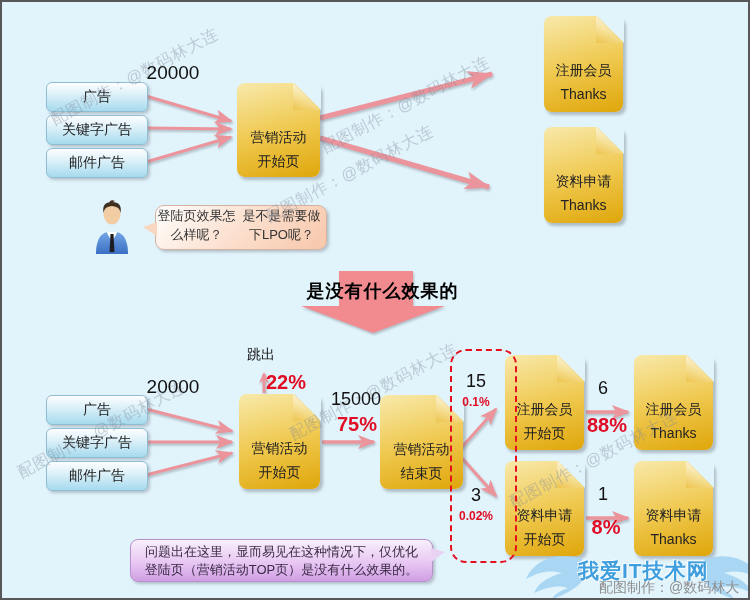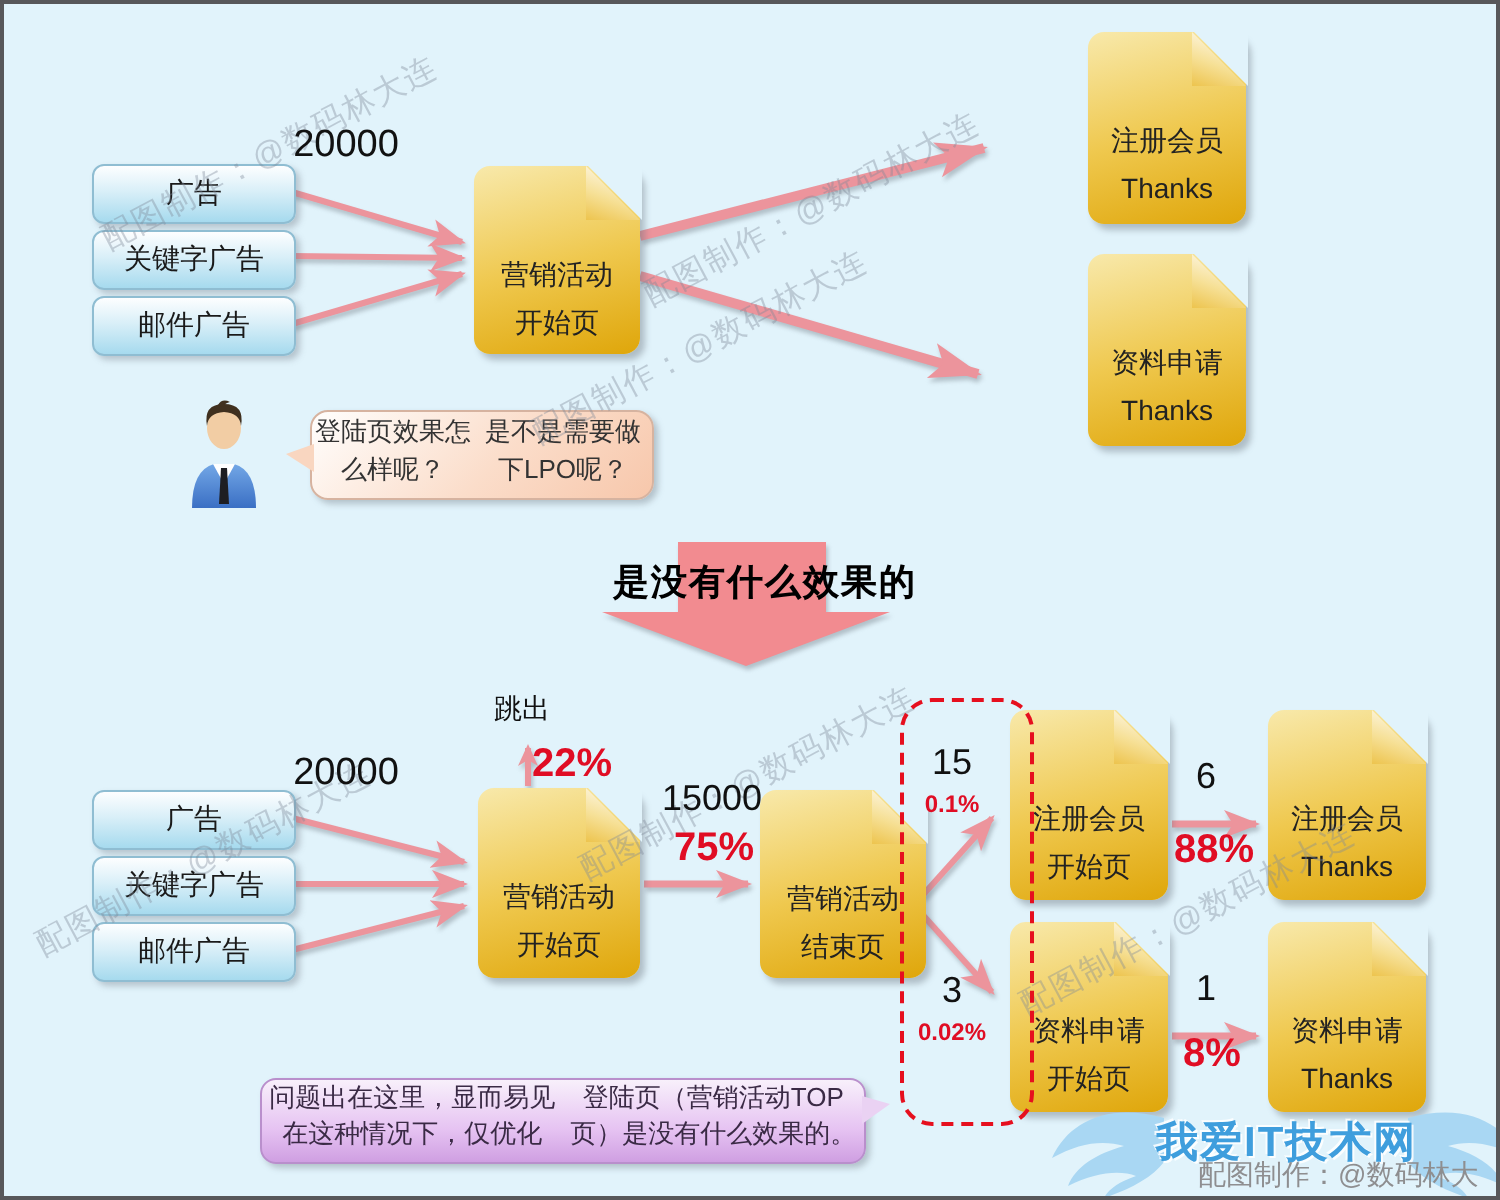--- a/index.html
+++ b/index.html
@@ -36,21 +36,21 @@
   .slbl{position:absolute;font-size:14px;color:#111;text-align:center;z-index:7}
   
   .bubble{position:absolute;left:153px;top:203px;width:170px;height:43px;border:1px solid #d6b3a0;
     border-radius:9px;background:linear-gradient(135deg,#fffefd 0%,#fbddca 55%,#f7c7ab 100%);
     box-shadow:2px 2px 3px rgba(110,120,130,.4);z-index:4;display:flex;flex-direction:row;
     justify-content:center;text-align:center;font-size:13px;line-height:19px;color:#333}
   .bubble::before{content:"";position:absolute;left:-13px;top:16px;width:0;height:0;
     border-top:5px solid transparent;border-bottom:9px solid transparent;border-right:14px solid #f9d6c0}
   .note{position:absolute;left:128px;top:537px;width:301px;height:41px;border:1px solid #b98fcc;
     border-radius:8px;background:linear-gradient(to bottom,#f8f0fb 0%,#e6c3f2 60%,#cf9fe2 100%);
-    box-shadow:2px 2px 3px rgba(110,120,130,.4);z-index:4;display:flex;flex-direction:row;
+    box-shadow:2px 2px 3px rgba(110,120,130,.4);z-index:4;display:flex;flex-direction:column;
     justify-content:center;text-align:center;font-size:13px;line-height:18px;color:#3a2a45}
   .note::after{content:"";position:absolute;right:-13px;top:8px;width:0;height:0;
     border-top:4px solid transparent;border-bottom:10px solid transparent;border-left:14px solid #ead2f3}
   
   .dash{position:absolute;left:448px;top:347px;width:63px;height:210px;border:2px dashed #e60f1e;
     border-radius:16px;z-index:6;pointer-events:none}
   
   .title{position:absolute;left:303px;top:277px;width:155px;text-align:center;font-size:18px;
     font-weight:bold;color:#000;z-index:4;letter-spacing:1px}
   

